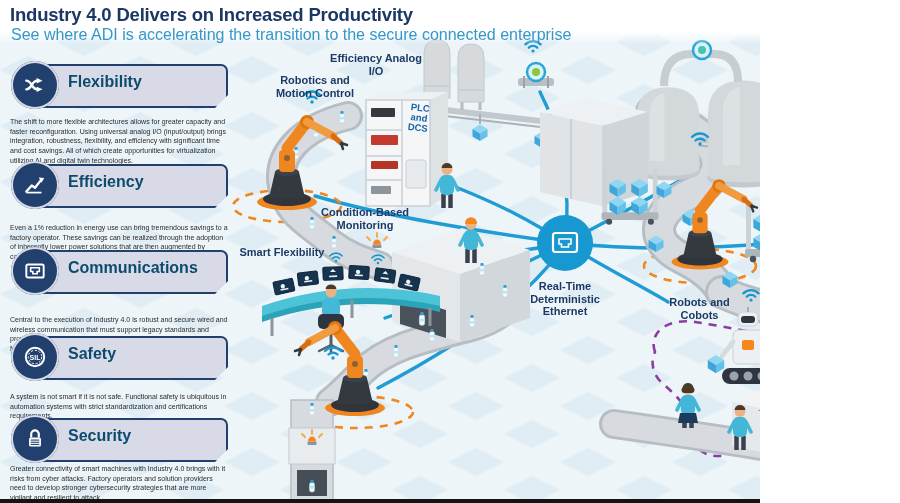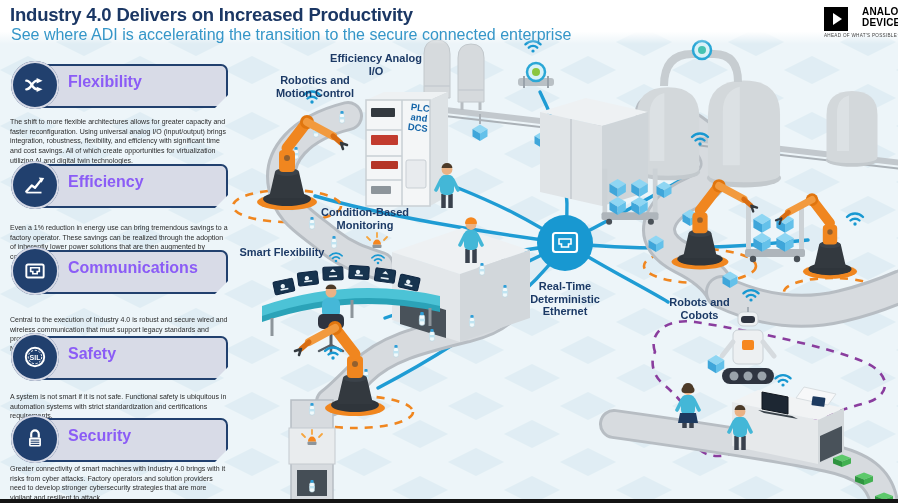--- a/index.html
+++ b/index.html
@@ -1,35 +1,35 @@
 <!DOCTYPE html>
 <html><head>
 <meta charset="utf-8">
 <style>
   html,body{margin:0;padding:0;}
   body{width:900px;height:503px;overflow:hidden;font-family:"Liberation Sans",sans-serif;}
-  .stage{position:relative;width:898px;height:503px;background:#edf5f9;overflow:hidden;}
+  .stage{position:relative;width:760px;height:503px;background:#edf5f9;overflow:hidden;}
   .scene{position:absolute;left:0;top:0;z-index:1;}
   
   .header{position:absolute;left:0;top:0;width:900px;height:44px;z-index:8;
           background:linear-gradient(180deg,#ffffff 0%,#ffffff 72%,rgba(255,255,255,0) 100%);}
   .title{position:absolute;left:10px;top:4px;font-size:18.5px;font-weight:bold;color:#1b3764;letter-spacing:-0.2px;}
   .subtitle{position:absolute;left:11px;top:26px;font-size:16px;color:#3596c8;}
   .logo{position:absolute;left:824px;top:7px;display:flex;align-items:flex-start;gap:14px;}
   .logo-mark{width:24px;height:24px;background:#000;display:flex;align-items:center;justify-content:center;}
   .logo-tri{width:0;height:0;border-top:6px solid transparent;border-bottom:6px solid transparent;border-left:9px solid #fff;margin-left:2px;}
   .logo-text{font-size:10px;font-weight:bold;color:#000;line-height:1.05;letter-spacing:0.2px;}
   .logo-tag{position:absolute;left:824px;top:33px;font-size:4.6px;color:#444;letter-spacing:0.3px;white-space:nowrap;}
   
   .sb-item{position:absolute;left:0;width:230px;z-index:7;}
   .sb-panel{position:absolute;left:36px;top:0;width:188px;height:40px;background:#d8dbe7;border:2px solid #21406e;border-radius:7px;
             clip-path:polygon(0 0,100% 0,100% calc(100% - 13px),calc(100% - 13px) 100%,0 100%);}
   .sb-icon{position:absolute;left:11px;top:-3px;width:48px;height:48px;border-radius:50%;background:#21406e;
            display:flex;align-items:center;justify-content:center;box-shadow:0 0 0 2px #d8dbe7 inset;}
-  .sb-title{position:absolute;left:68px;top:9px;font-size:16px;font-weight:bold;color:#8b5cf6;}
+  .sb-title{position:absolute;left:68px;top:9px;font-size:16px;font-weight:bold;color:#0c4a6e;}
   .sb-desc{position:absolute;left:10px;width:218px;font-size:7px;line-height:1.38;color:#2b2b2b;}
   
   .lbl{position:absolute;color:#1c3a66;font-weight:bold;font-size:11px;line-height:1.15;text-align:center;z-index:6;}
   .lbl-left{text-align:left;}
   .plc-lbl{position:absolute;left:404px;top:103px;width:30px;font-size:9.5px;font-weight:bold;color:#1565a8;
            line-height:1.05;transform:rotate(7deg);text-align:center;z-index:6;}
   .bottom-bar{position:absolute;left:0;bottom:0;width:900px;height:4px;background:#141414;z-index:9;}
 </style>
 </head>
 <body>

